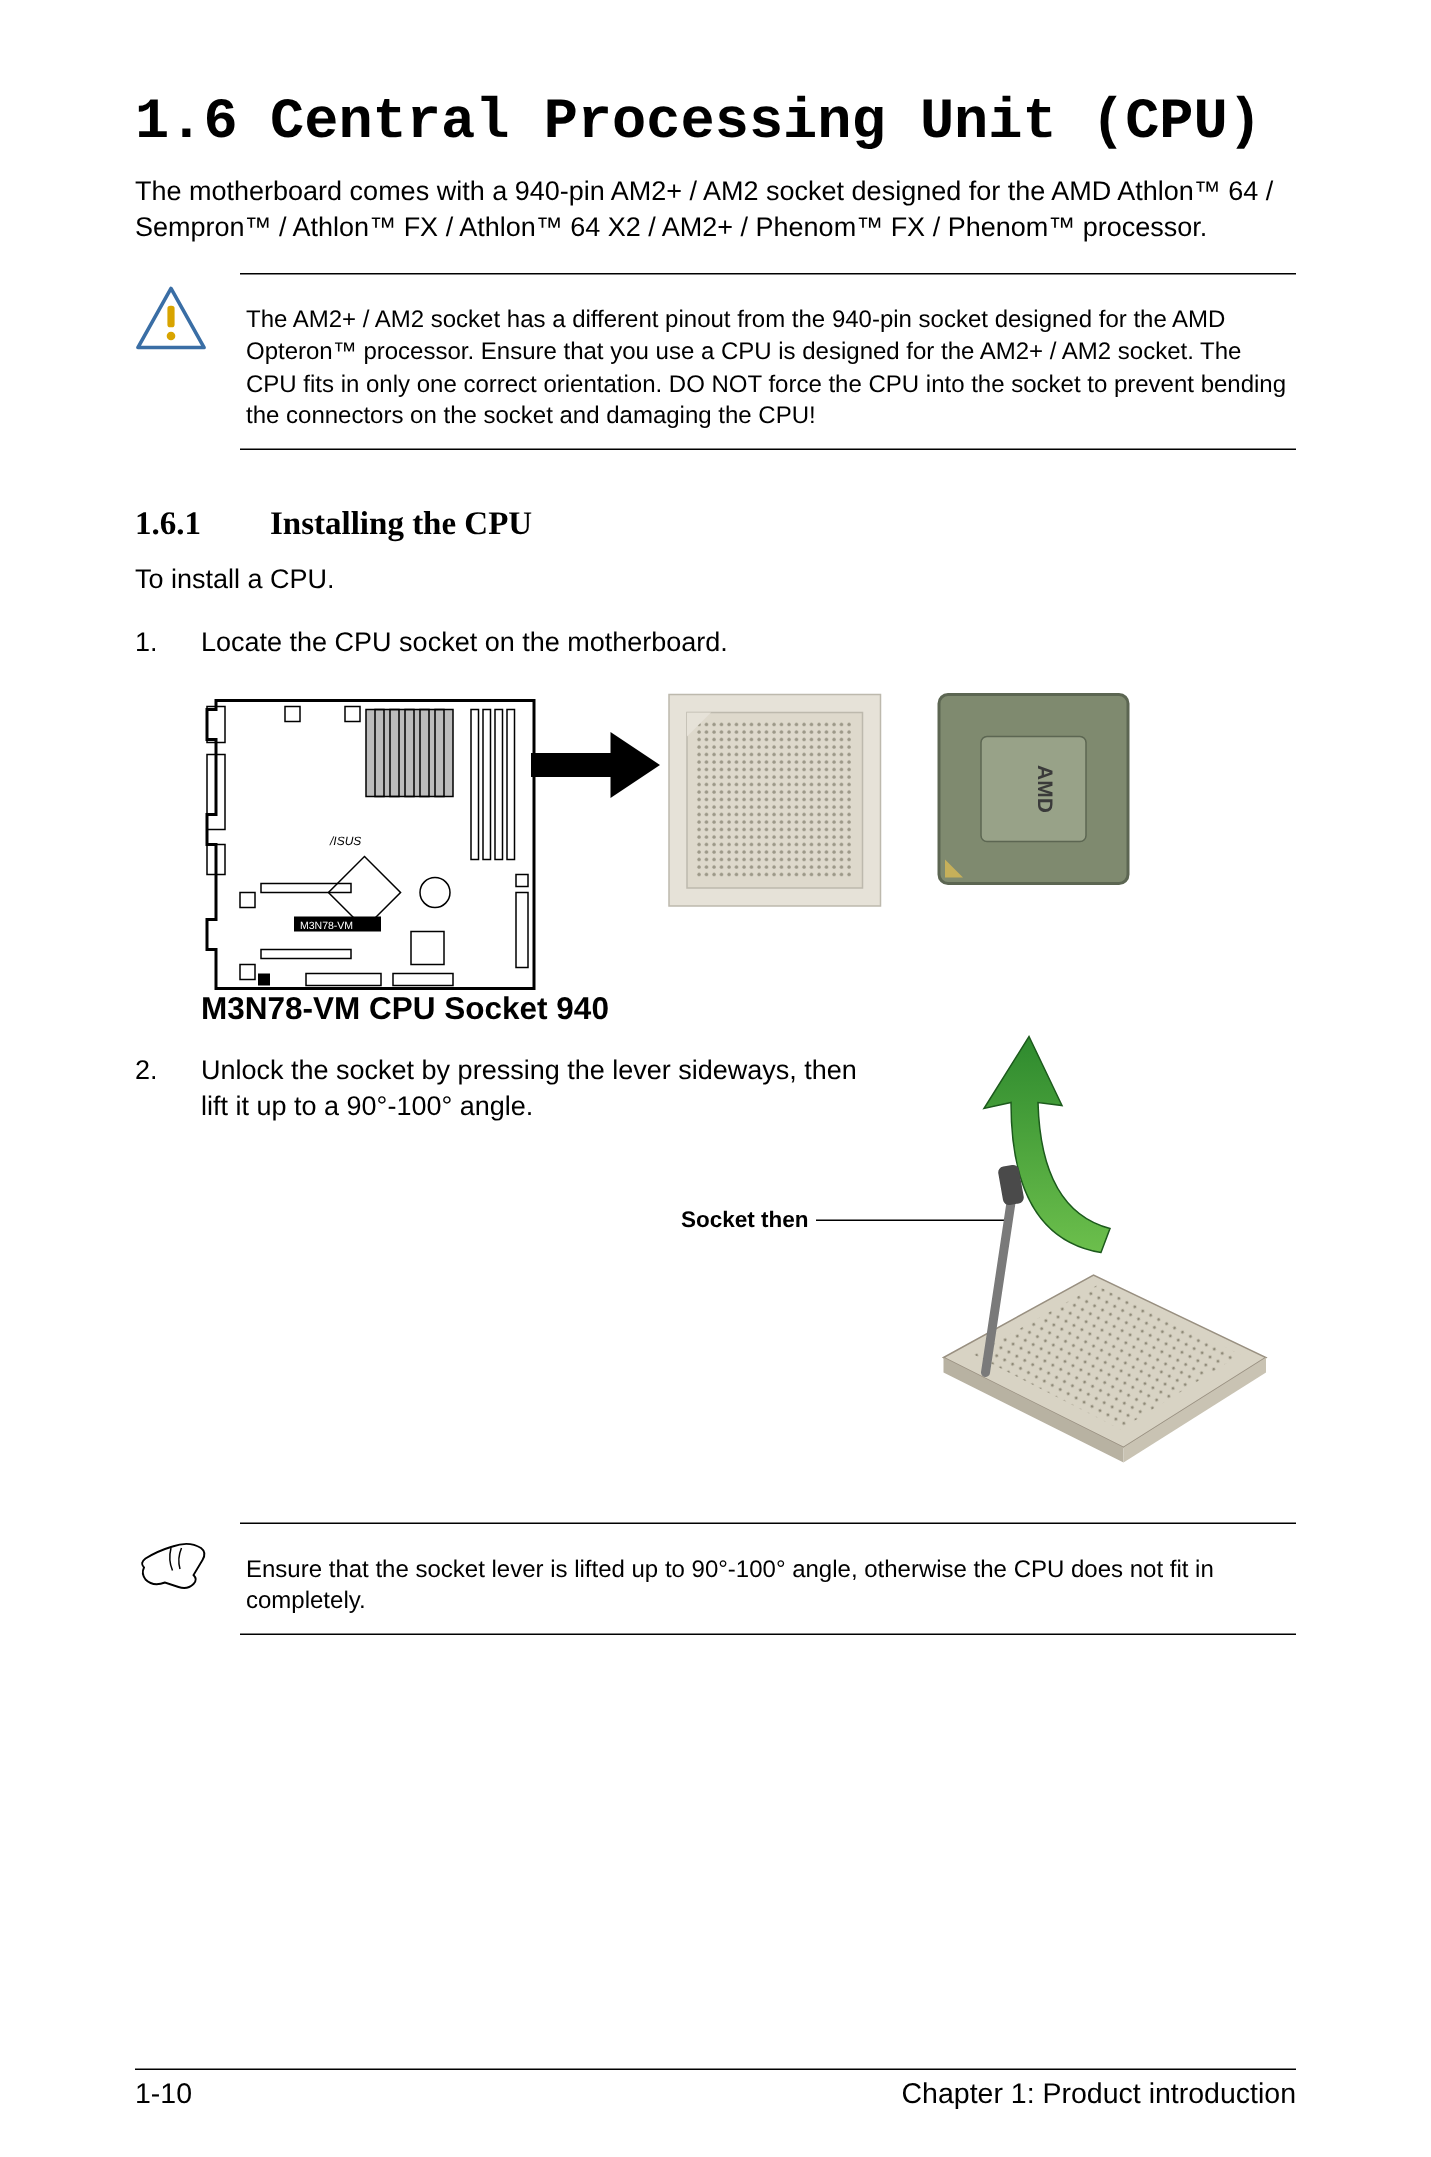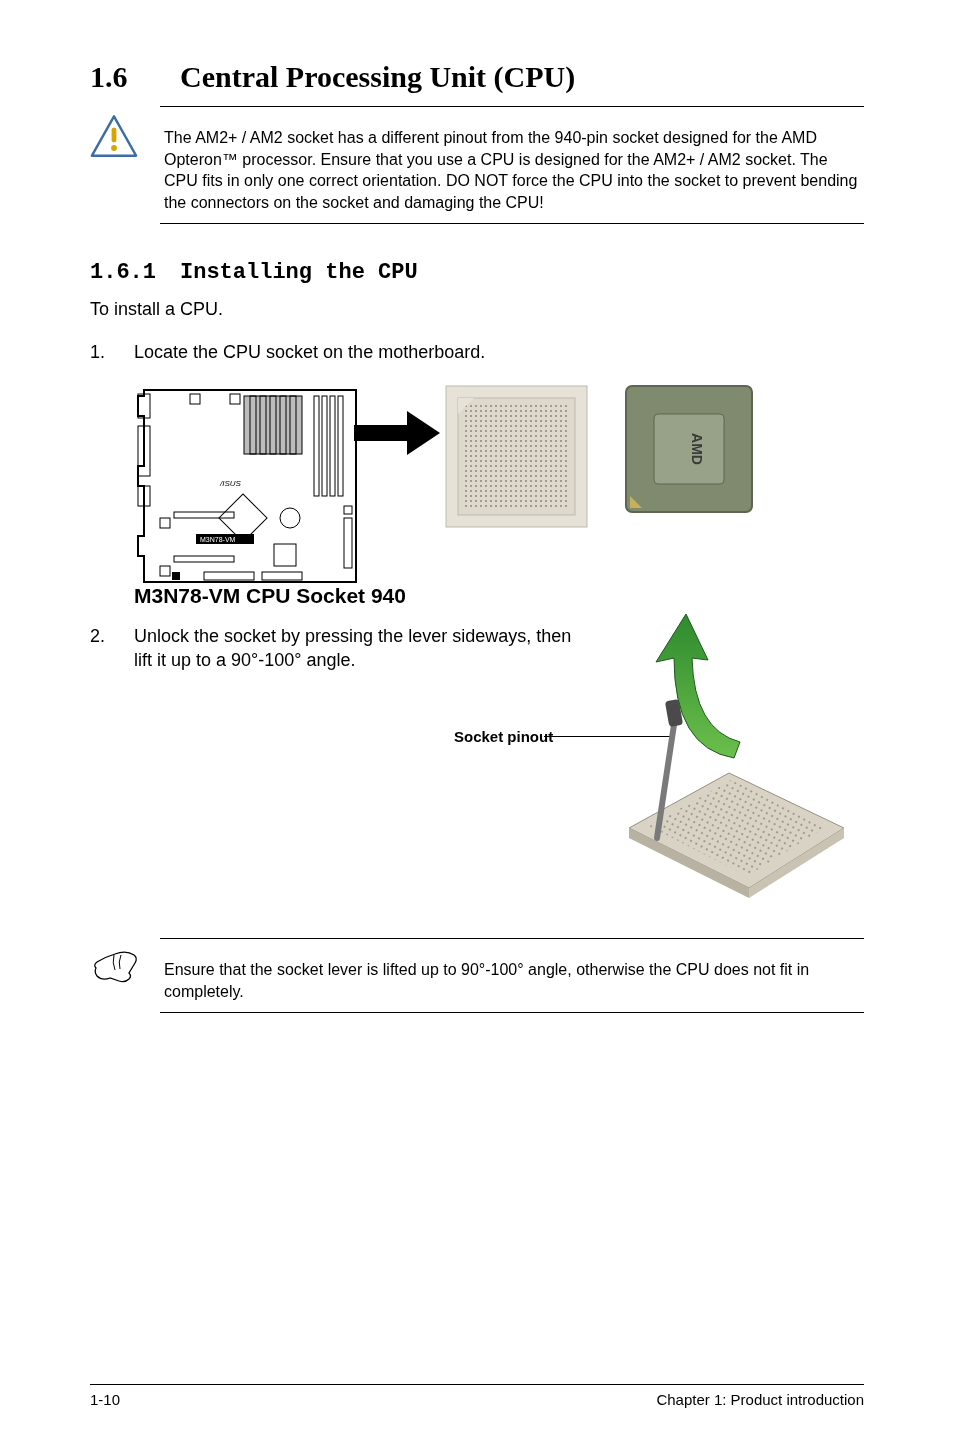--- a/index.html
+++ b/index.html
@@ -10,23 +10,23 @@
     background: #fff;
     width: 954px;
   }
   .page {
     padding: 60px 90px 30px 90px;
     box-sizing: border-box;
     min-height: 1438px;
     position: relative;
   }
   h1.section-title {
-    font-family: Liberation Serif, serif;
+    font-family: Liberation Mono, monospace;
     font-weight: bold;
-    font-size: 30px;
+    font-size: 38px;
     margin: 0 0 12px 0;
   }
   h1.section-title .num {
     display: inline-block;
     width: 90px;
   }
   p.body {
     font-size: 18px;
     line-height: 1.35;
     margin: 0 0 18px 0;
@@ -53,21 +53,21 @@
   .warn-icon svg {
     width: 48px;
     height: 44px;
   }
   
   .note-icon svg {
     width: 50px;
     height: 44px;
   }
   h2.subsection {
-    font-family: Liberation Mono, monospace;
+    font-family: Liberation Serif, serif;
     font-weight: bold;
     font-size: 22px;
     margin: 36px 0 12px 0;
   }
   h2.subsection .num {
     display: inline-block;
     width: 90px;
   }
   .step {
     display: flex;
@@ -171,34 +171,35 @@
     width: 120px;
     height: 160px;
   }
   .footer {
     position: absolute;
     bottom: 30px;
     left: 90px;
     right: 90px;
     border-top: 1px solid #000;
     padding-top: 6px;
-    font-size: 15px;
+    font-size: 19px;
     display: flex;
     justify-content: space-between;
   }
 </style>
 </head>
 <body>
 
 <div class="page">
 
   <h1 class="section-title">
     <span class="num">1.6</span><span>Central Processing Unit (CPU)</span>
   </h1>
 
+  <p class="body">The motherboard comes with a 940-pin AM2+ / AM2 socket designed for the AMD Athlon™ 64 / Sempron™ / Athlon™ FX / Athlon™ 64 X2 / AM2+ / Phenom™ FX / Phenom™ processor.</p>
 
   <div class="callout">
     <div class="icon-col">
       <span class="warn-icon">
         <svg viewBox="0 0 100 90">
           <polygon points="50,4 96,86 4,86" fill="none" stroke="#3a6ea5" stroke-width="5" stroke-linejoin="round"></polygon>
           <rect x="45" y="28" width="10" height="30" rx="4" fill="#d8a400"></rect>
           <circle cx="50" cy="70" r="6" fill="#d8a400"></circle>
         </svg>
       </span>
@@ -306,21 +307,21 @@
   </div>
 
   <div class="step2-wrap">
     <div class="step2-left">
       <div class="step">
         <div class="step-num">2.</div>
         <div class="step-text">Unlock the socket by pressing the lever sideways, then lift it up to a 90°-100° angle.</div>
       </div>
     </div>
     <div class="step2-right">
-      <div class="socket-lever-label">Socket pinout</div>
+      <div class="socket-lever-label">Socket then</div>
       <div class="lever-line"></div>
 
       <span class="lift-arrow">
         <svg viewBox="0 0 120 160" width="120" height="160">
           <defs>
             <linearGradient id="ga" x1="0" y1="0" x2="0" y2="1">
               <stop offset="0" stop-color="#2e8a2e"></stop>
               <stop offset="1" stop-color="#6cbf4c"></stop>
             </linearGradient>
           </defs>

